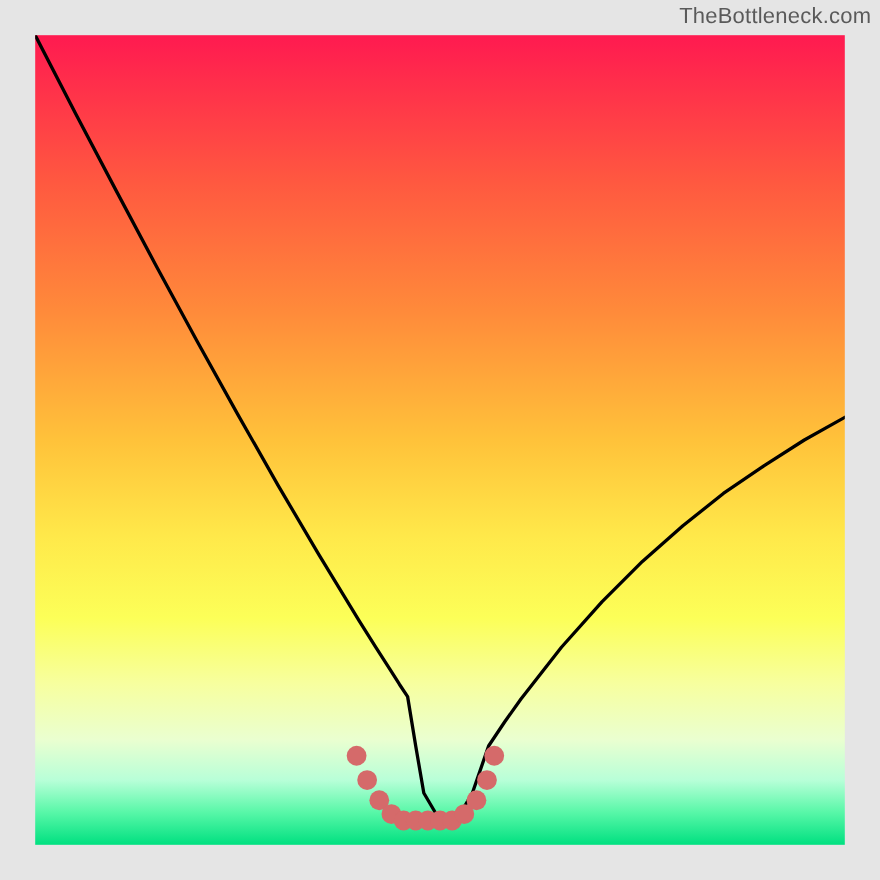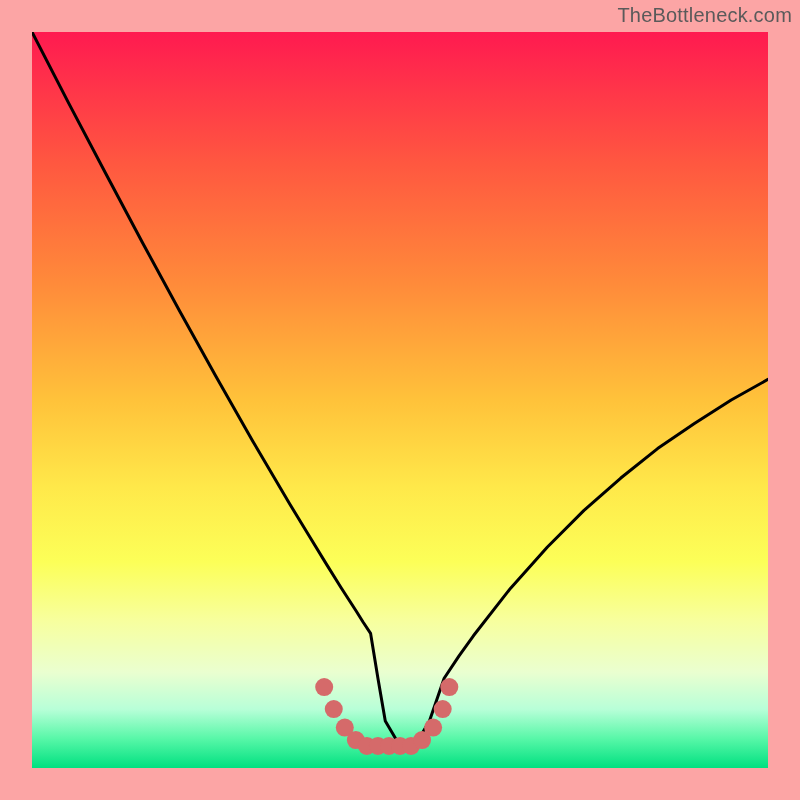--- a/index.html
+++ b/index.html
@@ -10,21 +10,21 @@
     background: #000;
     overflow: hidden;
     font-family: Arial, Helvetica, sans-serif;
   }
   .frame {
     position: absolute;
     left: 0;
     top: 0;
     width: 800px;
     height: 800px;
-    background: #fca5a5;
+    background: #e5e5e5;
   }
   .plot {
     position: absolute;
     left: 32px;
     top: 32px;
     width: 736px;
     height: 736px;
     background: linear-gradient(
       to bottom,
       #ff1a50 0%,

